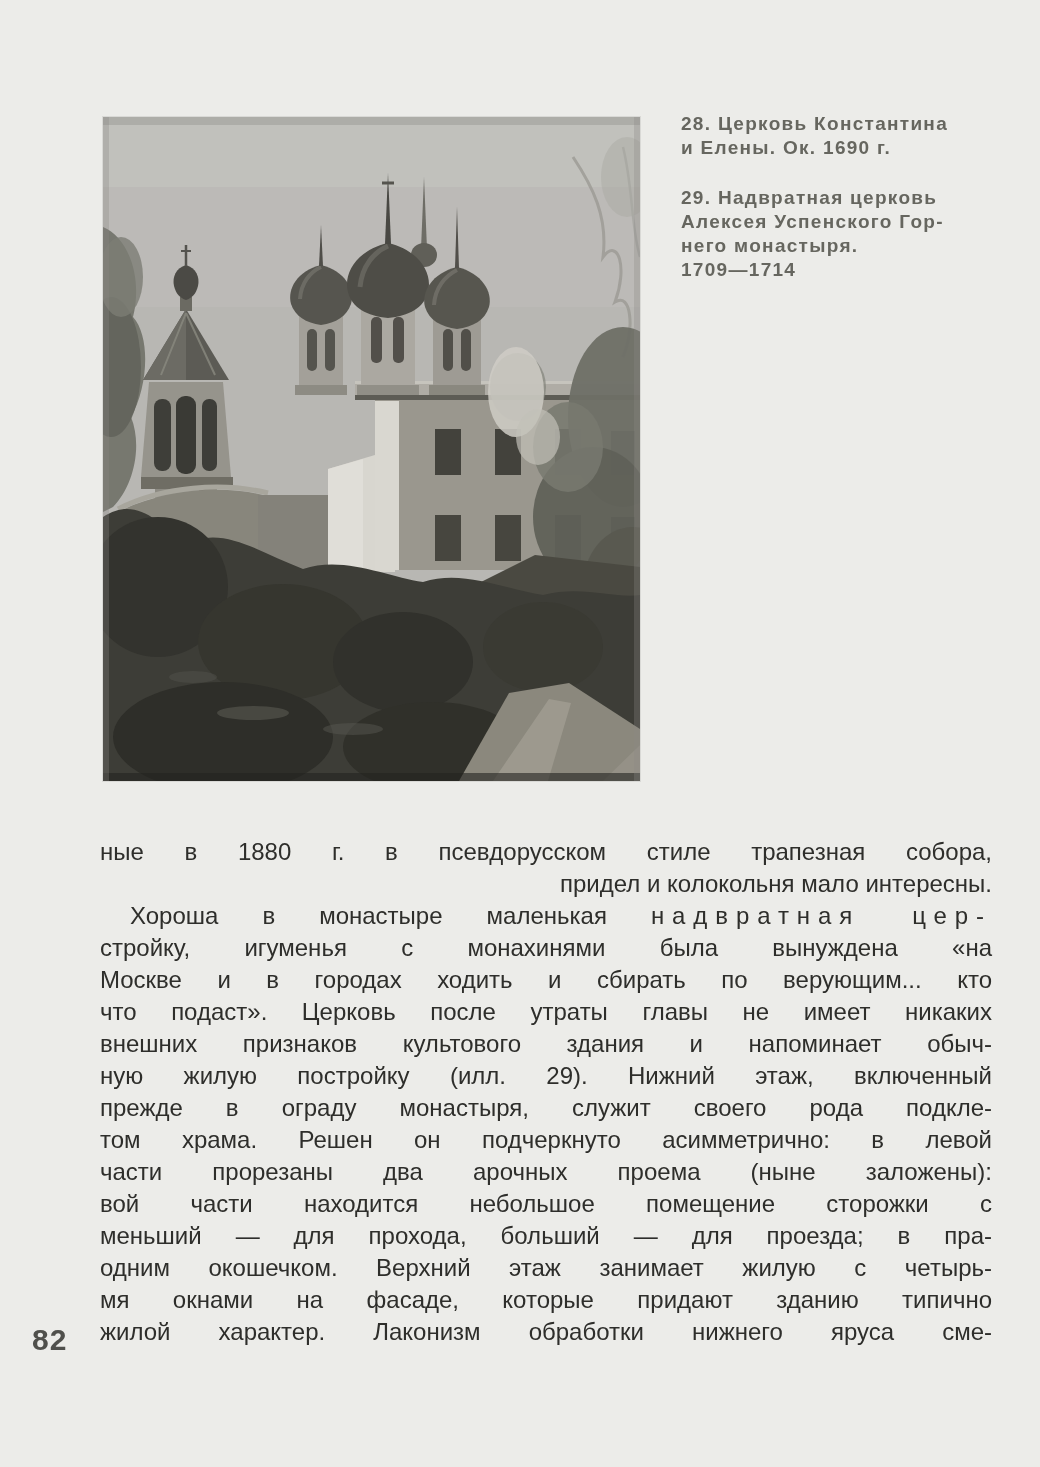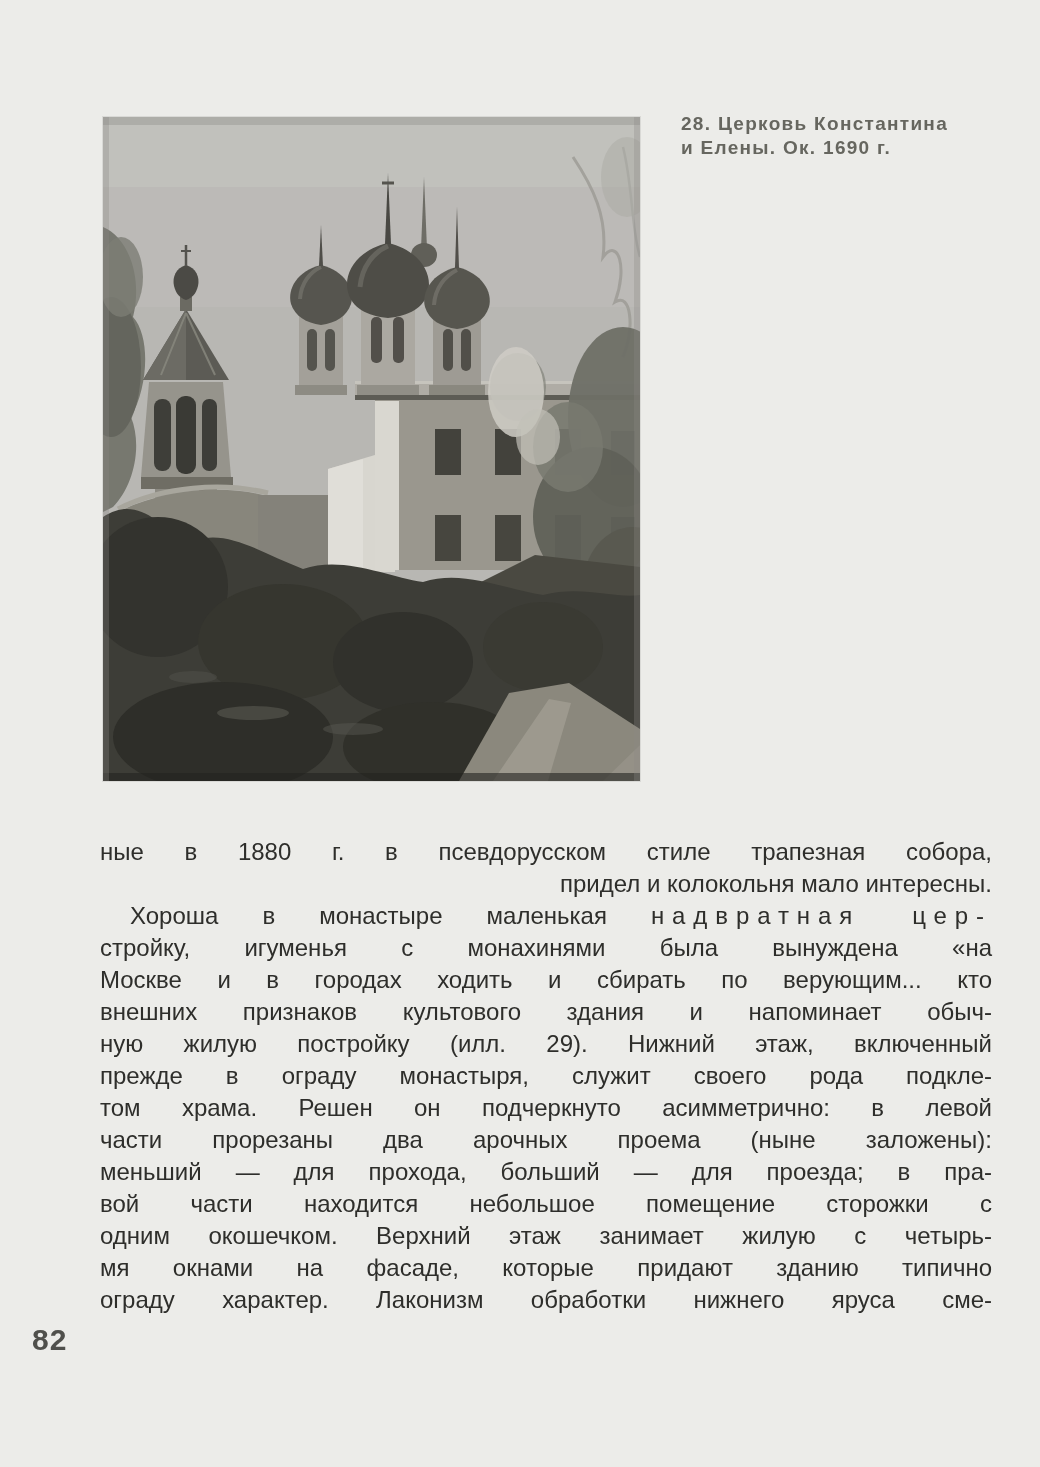--- a/index.html
+++ b/index.html
@@ -198,35 +198,42 @@
       <rect x="0" y="0" width="6" height="664" fill="#8a8985" opacity="0.3"></rect>
       <rect x="531" y="0" width="6" height="664" fill="#8a8985" opacity="0.3"></rect>
     </svg>
   </div>
 
   <div class="caption-column">
       <div class="caption-block">
         <div class="caption-line">28. Церковь Константина</div>
         <div class="caption-line">и Елены. Ок. 1690 г.</div>
       </div>
+      <div class="caption-block">
+        <div class="caption-line">29. Надвратная церковь</div>
+        <div class="caption-line">Алексея Успенского Гор-</div>
+        <div class="caption-line">него монастыря.</div>
+        <div class="caption-line">1709—1714</div>
+      </div>
     </div>
 
   <div class="body-text">
       <div class="bline just"><span>ные в 1880 г. в псевдорусском стиле трапезная собора,</span></div>
       <div class="bline"><span>придел и колокольня мало интересны.</span></div>
       <div class="bline just ind"><span>Хороша в монастыре маленькая </span><span class="sp">надвратная цер-</span></div>
       <div class="bline just"><span>стройку, игуменья с монахинями была вынуждена «на</span></div>
       <div class="bline just"><span>Москве и в городах ходить и сбирать по верующим... кто</span></div>
+      <div class="bline just"><span>что подаст». Церковь после утраты главы не имеет никаких</span></div>
       <div class="bline just"><span>внешних признаков культового здания и напоминает обыч-</span></div>
       <div class="bline just"><span>ную жилую постройку (илл. 29). Нижний этаж, включенный</span></div>
       <div class="bline just"><span>прежде в ограду монастыря, служит своего рода подкле-</span></div>
       <div class="bline just"><span>том храма. Решен он подчеркнуто асимметрично: в левой</span></div>
       <div class="bline just"><span>части прорезаны два арочных проема (ныне заложены):</span></div>
+      <div class="bline just"><span>вой части находится небольшое помещение сторожки с</span></div>
       <div class="bline just"><span>меньший — для прохода, больший — для проезда; в пра-</span></div>
-      <div class="bline just"><span>вой части находится небольшое помещение сторожки с</span></div>
       <div class="bline just"><span>одним окошечком. Верхний этаж занимает жилую с четырь-</span></div>
       <div class="bline just"><span>мя окнами на фасаде, которые придают зданию типично</span></div>
-      <div class="bline just"><span>ограду характер. Лаконизм обработки нижнего яруса сме-</span></div>
+      <div class="bline just"><span>жилой характер. Лаконизм обработки нижнего яруса сме-</span></div>
     </div>
 
   <div class="page-number">82</div>
 
 </div>
 
 </body></html>

